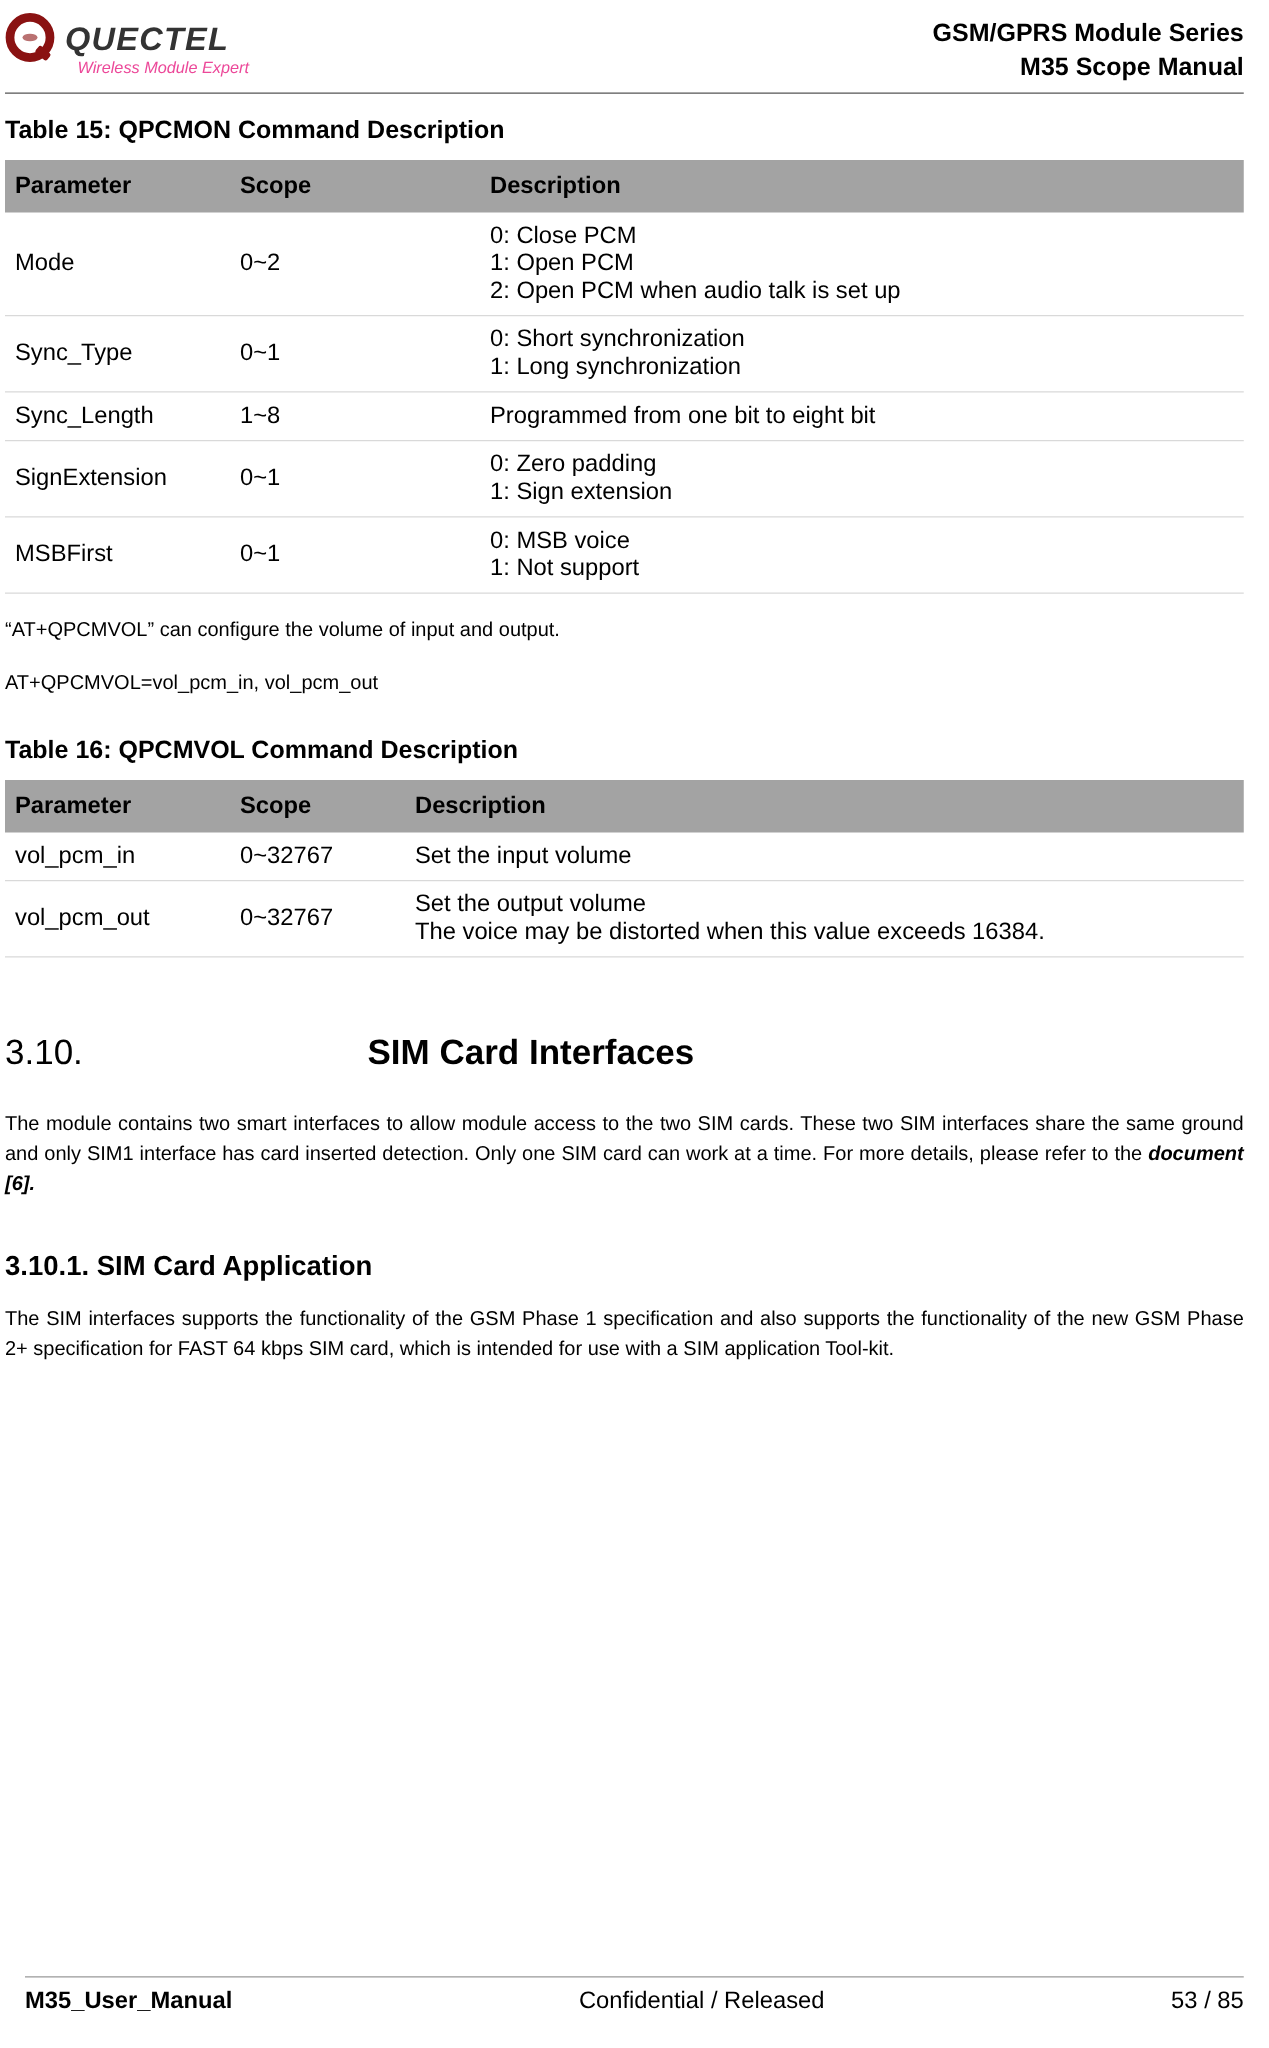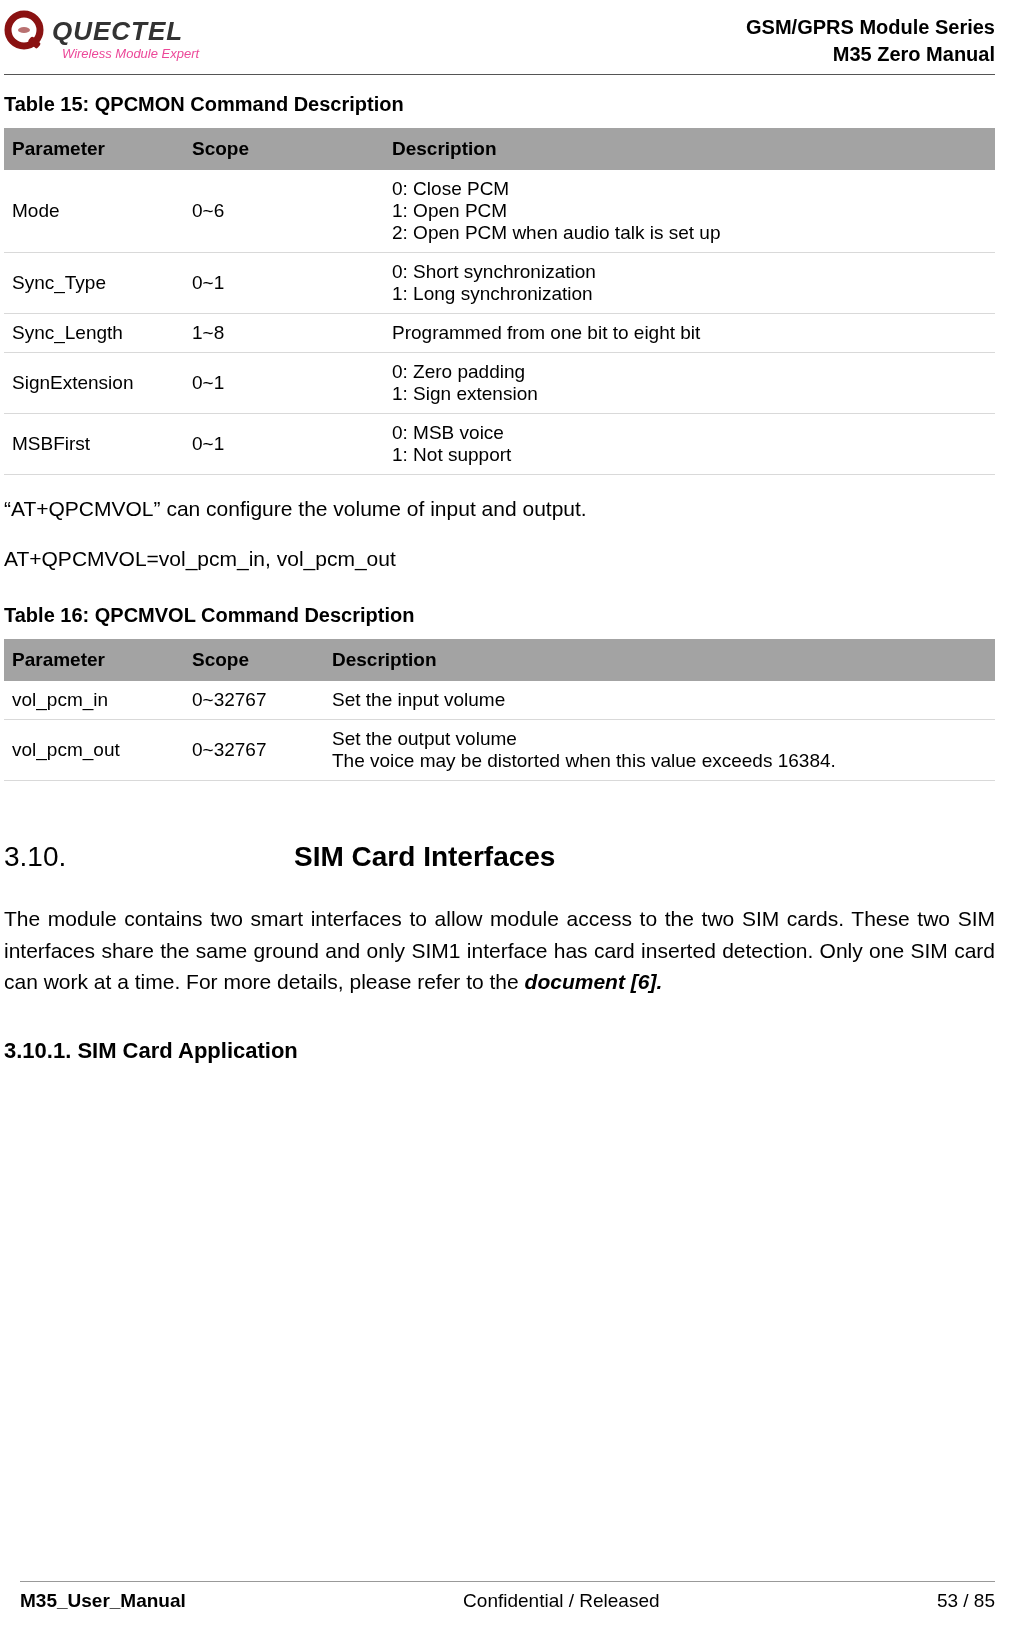--- a/index.html
+++ b/index.html
@@ -13,21 +13,21 @@
   .hdr-right { text-align: right; font-weight: bold; font-size: 20px; line-height: 1.35; padding-top: 4px; }
   .hdr-rule { border: none; border-top: 1.5px solid #555; margin: 6px 0 18px 0; }
   .caption { font-weight: bold; font-size: 20px; margin: 8px 0 12px 0; }
   table.data { width: 100%; border-collapse: collapse; font-size: 19px; }
   table.data th { text-align: left; background: #a3a3a3; font-weight: bold; padding: 10px 8px; }
   table.data td { padding: 8px 8px; vertical-align: middle; border-bottom: 1px solid #d9d9d9; }
   .col-param { width: 180px; }
   .col-scope { width: 200px; }
   .col-param2 { width: 180px; }
   .col-scope2 { width: 140px; }
-  .bodytext { font-size: 21px; line-height: 1.5; margin: 18px 0; }
+  .bodytext { font-size: 16px; line-height: 1.5; margin: 18px 0; }
   .section-head { display: flex; align-items: baseline; margin: 60px 0 30px 0; }
   .section-num { font-size: 28px; width: 290px; }
   .section-title { font-size: 28px; font-weight: bold; text-align: right; }
   .subsec { font-size: 22px; font-weight: bold; margin: 40px 0 16px 0; }
   .justify { text-align: justify; }
   .docref { font-style: italic; font-weight: bold; }
   .footer { position: absolute; bottom: 26px; left: 20px; right: 20px; }
   .ftr-rule { border: none; border-top: 1px solid #999; margin-bottom: 8px; }
   .ftr-row { display: flex; justify-content: space-between; font-size: 19px; }
 </style>
@@ -45,21 +45,21 @@
             <rect x="28" y="26" width="12" height="7" rx="2" fill="#8a1212" transform="rotate(40 28 26)"></rect>
             <ellipse cx="20" cy="20" rx="6" ry="3" fill="#8a1212" opacity="0.6"></ellipse>
           </g>
           <text x="48" y="30" font-family="Arial" font-size="26" font-weight="900" font-style="italic" fill="#333" letter-spacing="1">QUECTEL</text>
         </svg>
       </div>
       <div class="logo-sub">Wireless Module Expert</div>
     </div>
     <div class="hdr-right">
       <div>GSM/GPRS  Module  Series</div>
-      <div>M35  Zero  Manual</div>
+      <div>M35  Scope  Manual</div>
     </div>
   </div>
   <hr class="hdr-rule">
 
   <div class="caption">Table 15: QPCMON Command Description</div>
   <table class="data">
     <colgroup>
         <col class="col-param">
         <col class="col-scope">
         <col>
@@ -67,21 +67,21 @@
     <thead>
       <tr>
         <th>Parameter</th>
         <th>Scope</th>
         <th>Description</th>
       </tr>
     </thead>
     <tbody>
       <tr>
         <td>Mode</td>
-        <td>0~6</td>
+        <td>0~2</td>
         <td style="white-space:pre-line;">0: Close PCM
 1: Open PCM
 2: Open PCM when audio talk is set up</td>
       </tr>
       <tr>
         <td>Sync_Type</td>
         <td>0~1</td>
         <td style="white-space:pre-line;">0: Short synchronization
 1: Long synchronization</td>
       </tr>
@@ -140,20 +140,21 @@
   <div class="section-head">
     <div class="section-num">3.10.</div>
     <div class="section-title">SIM Card Interfaces</div>
   </div>
 
   <p class="bodytext justify">
     <span>The module contains two smart interfaces to allow module access to the two SIM cards. These two SIM interfaces share the same ground and only SIM1 interface has card inserted detection. Only one SIM card can work at a time. For more details, please refer to the </span><span class="docref">document [6].</span>
   </p>
 
   <div class="subsec">3.10.1.  SIM Card Application</div>
+  <p class="bodytext justify">The SIM interfaces supports the functionality of the GSM Phase 1 specification and also supports the functionality of the new GSM Phase 2+ specification for FAST 64 kbps SIM card, which is intended for use with a SIM application Tool-kit.</p>
 
   <div class="footer">
     <hr class="ftr-rule">
     <div class="ftr-row">
       <span style="font-weight:bold;">M35_User_Manual</span>
       <span>Confidential / Released</span>
       <span>53 / 85</span>
     </div>
   </div>
 

